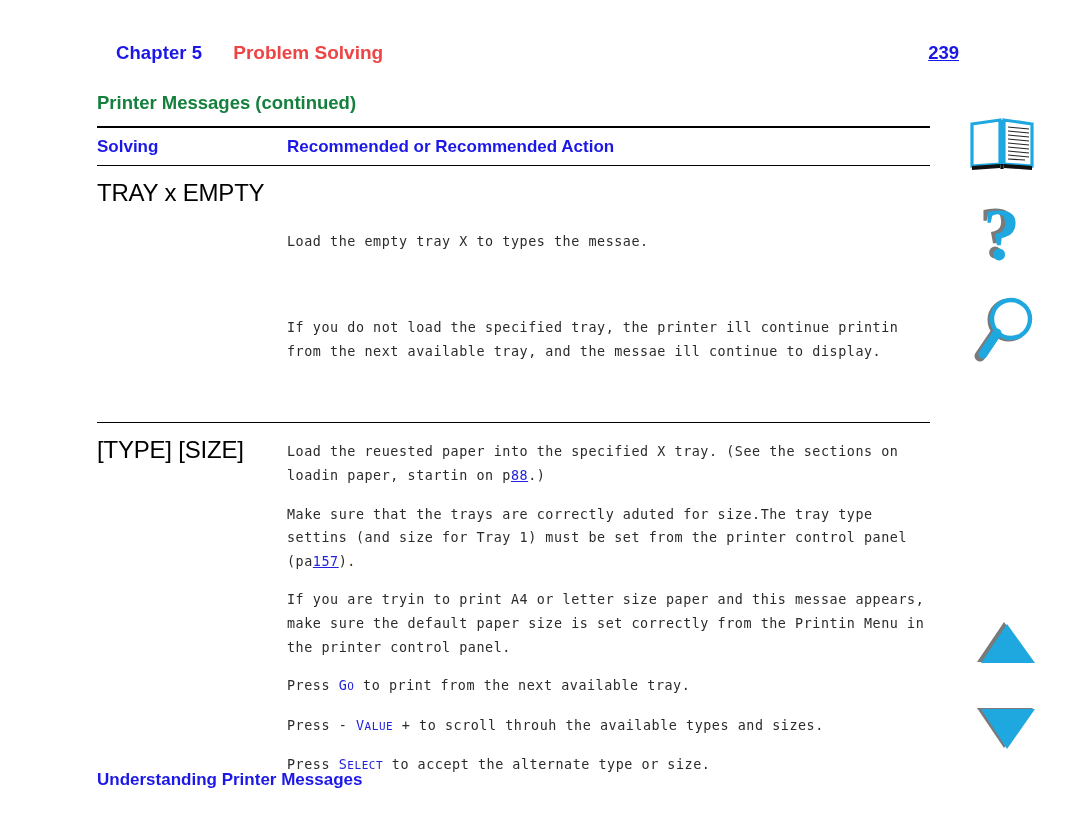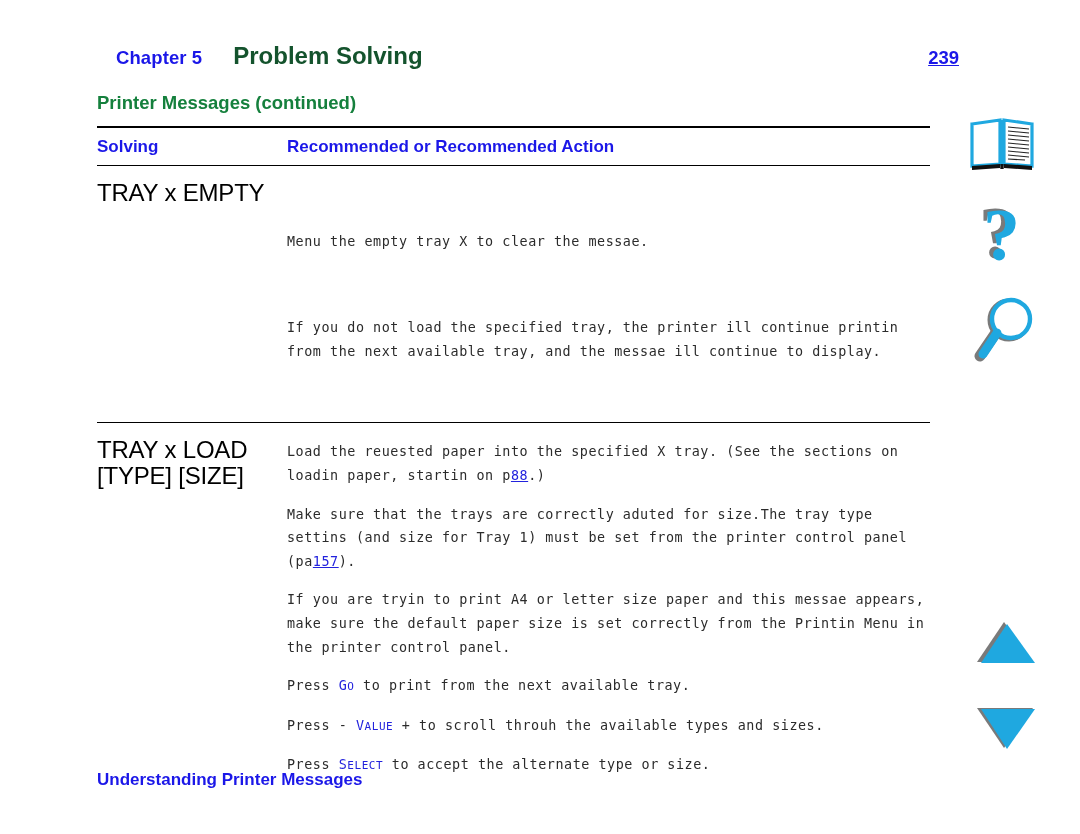--- a/index.html
+++ b/index.html
@@ -31,22 +31,22 @@
     align-items: baseline;
     margin-left: 19px;
   }
   .runhead .chapter {
     color: #1b17e8;
     font-size: 18.5px;
     font-weight: 600;
     letter-spacing: .1px;
   }
   .runhead .chaptitle {
-    color: #14532d;
-    font-size: 24px;
+    color: #ef4444;
+    font-size: 19px;
     font-weight: 600;
     margin-left: 31px;
   }
   .runhead .pagenum {
     color: #1b17e8;
     font-size: 18.5px;
     font-weight: 700;
     margin-left: auto;
     margin-right: 17px;
     text-decoration: underline;
@@ -186,30 +186,29 @@
     <div class="hdrow">
       <div class="c1">Solving</div>
       <div class="c2">Recommended or Recommended Action</div>
     </div>
 
     <div class="rule-thin"></div>
 
     <div class="datarow">
       <div class="c1">TRAY x EMPTY</div>
       <div class="c2 mono">
-        <p>Menu the empty tray X to clear the messae.</p>
+        <p>Load the empty tray X to types the messae.</p>
         <p>If you do not load the specified tray, the printer ill continue printin from the next available tray, and the messae ill continue to display.</p>
       </div>
     </div>
 
     <div class="rule-thin"></div>
 
     <div class="datarow">
       <div class="c1">
-        <div>TRAY x LOAD</div>
         <div>[TYPE] [SIZE]</div>
       </div>
       <div class="c2 mono" id="row2-body"><p>Load the reuested paper into the specified X tray. (See the sections on loadin paper, startin on p<span class="lnk">88</span>.)</p><p>Make sure that the trays are correctly aduted for size.The tray type settins (and size for Tray 1) must be set from the printer control panel (pa<span class="lnk">157</span>).</p><p>If you are tryin to print A4 or letter size paper and this messae appears, make sure the default paper size is set correctly from the Printin Menu in the printer control panel.</p><p>Press <span class="kcap"><span class="big">G</span><span class="sm">O</span></span> to print from the next available tray.</p><p>Press - <span class="kcap"><span class="big">V</span><span class="sm">ALUE</span></span> + to scroll throuh the available types and sizes.</p><p>Press <span class="kcap"><span class="big">S</span><span class="sm">ELECT</span></span> to accept the alternate type or size.</p></div>
     </div>
 
   </div>
 
   <div class="footer">Understanding Printer Messages</div>
 
   <div class="rail">

